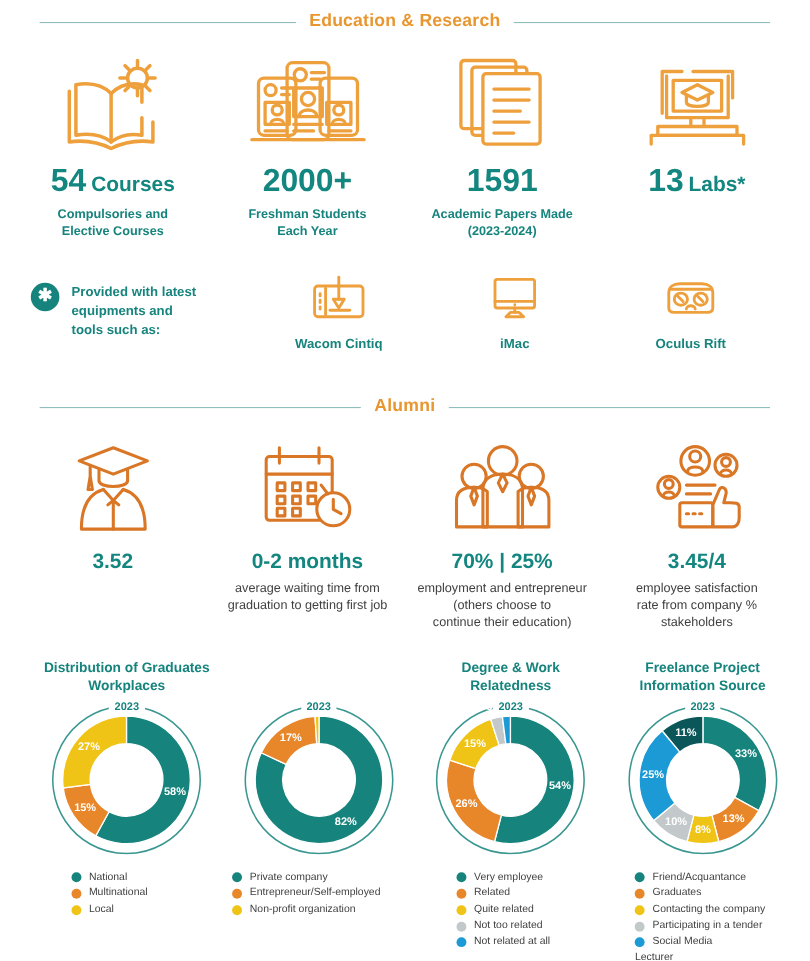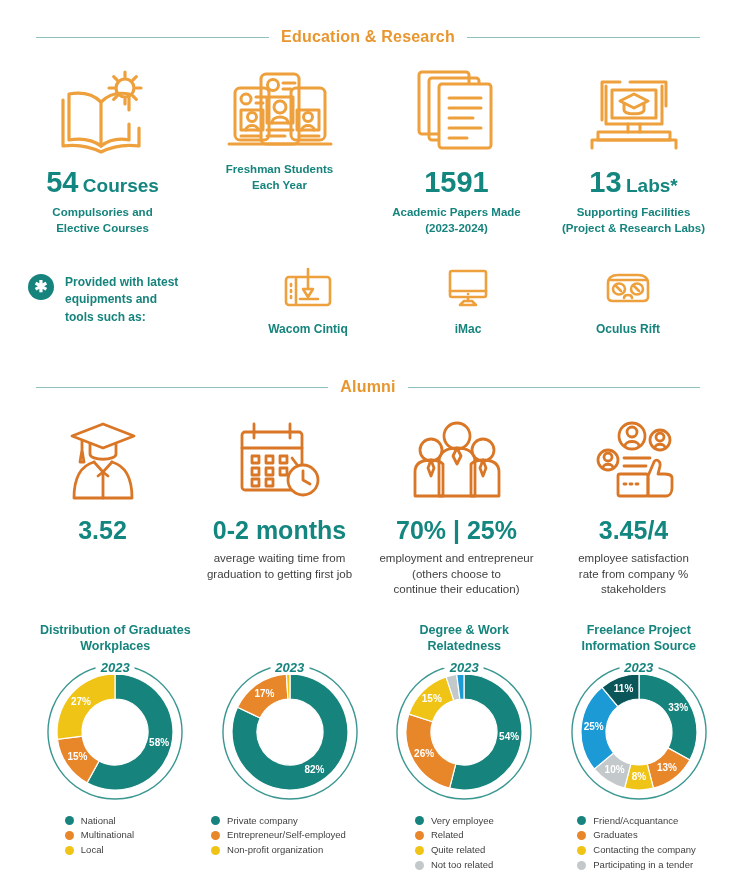--- a/index.html
+++ b/index.html
@@ -28,21 +28,21 @@
   .stats-row { display: flex; padding: 0 14px; }
   .stat { flex: 1 1 0; text-align: center; }
   .stat .icon { height: 92px; display: flex; align-items: flex-end; justify-content: center; }
   .stat .icon svg { display: block; }
   .stat .big {
     color: #13867f; font-weight: bold; line-height: 1;
     margin-top: 14px; white-space: nowrap;
   }
   .stat .big .num { font-size: 29px; }
   .stat .big .unit { font-size: 19px; }
-  .stat .big.solo { font-size: 25px; }
+  .stat .big.solo { font-size: 19px; }
   .stat .cap {
     margin-top: 8px; font-size: 11.5px; color: #16847d;
     line-height: 1.35; font-weight: bold;
   }
   .stat .cap.light { font-weight: normal; color: #3f3f3f; }
 
   
   .equip { display: flex; align-items: flex-start; padding: 0 28px; }
   .equip-lead { display: flex; gap: 11px; width: 200px; padding-top: 10px; }
   .badge {
@@ -67,21 +67,21 @@
   .chart-title {
     font-size: 12.5px; font-weight: bold; color: #16847d;
     text-align: center; line-height: 1.3; min-height: 34px;
     padding: 0 6px;
   }
   .donut-wrap { position: relative; width: 152px; height: 140px; margin-top: 4px; }
   .donut-wrap svg { display: block; }
   .year-label {
     position: absolute; left: 50%; top: 0; transform: translateX(-50%);
     background: #fff; padding: 0 5px;
-    font-size: 13px; font-weight: bold; color: #16847d; font-style: italic;
+    font-size: 10px; font-weight: bold; color: #16847d;
   }
   .slice-label {
     font-size: 10px; font-weight: bold; fill: #ffffff;
     text-anchor: middle; dominant-baseline: middle;
   }
 
   
   .legends { display: flex; padding: 0 10px; margin-top: 14px; }
   .legend-col { flex: 1 1 0; display: flex; justify-content: center; }
   .legend-col ul { list-style: none; }
@@ -90,21 +90,21 @@
     font-size: 9.5px; color: #3f3f3f; line-height: 1.55;
     white-space: nowrap;
   }
   .dot { width: 9px; height: 9px; border-radius: 50%; flex: 0 0 9px; }
 </style>
 </head>
 <body>
 
 <div class="page">
 
-  <div class="section-head" style="margin-top:28px;">
+  <div class="section-head" style="margin-top:11px;">
     <div class="rule"></div>
     <div class="title">Education &amp; Research</div>
     <div class="rule"></div>
   </div>
 
   <div class="stats-row" style="margin-top:16px;">
 
     <div class="stat">
       <div class="icon">
         <svg width="96" height="88" viewBox="0 0 96 88" fill="none" stroke="#eda03c" stroke-width="3.2" stroke-linecap="round" stroke-linejoin="round">
@@ -145,20 +145,23 @@
           <path d="M56 17 L68 17 M56 23 L64 23"></path>
           <rect x="40" y="31" width="26" height="26"></rect>
           <circle cx="53" cy="41" r="6"></circle>
           <path d="M45 57 C45 49 61 49 61 57"></path>
           <path d="M40 64 L66 64 M40 70 L58 70"></path>
           <path d="M14 70 L34 70"></path>
           <path d="M72 70 L92 70"></path>
           <path d="M2 78 L104 78"></path>
         </svg>
       </div>
+      <div class="big">
+        <span class="num">2000+</span>
+      </div>
       <div class="cap" style="white-space:pre-line;">Freshman Students
 Each Year</div>
     </div>
 
     <div class="stat">
       <div class="icon">
         <svg width="92" height="88" viewBox="0 0 92 88" fill="none" stroke="#eda03c" stroke-width="3" stroke-linecap="round" stroke-linejoin="round">
           <rect x="8" y="6" width="50" height="62" rx="3"></rect>
           <rect x="18" y="12" width="50" height="62" rx="3"></rect>
           <rect x="28" y="18" width="52" height="64" rx="3" fill="#fff"></rect>
@@ -182,22 +185,20 @@
           <path d="M40 37.5 L40 44 C40 49 60 49 60 44 L60 37.5"></path>
           <path d="M44 58 L44 66 M56 58 L56 66"></path>
           <rect x="14" y="66" width="72" height="8"></rect>
           <path d="M8 74 L92 74 M8 74 L8 82 M92 74 L92 82"></path>
         </svg>
       </div>
       <div class="big">
         <span class="num">13</span>
         <span class="unit">Labs*</span>
       </div>
-      <div class="cap" style="white-space:pre-line;">Supporting Facilities
-(Project &amp; Research Labs)</div>
     </div>
   </div>
 
   <div class="equip" style="margin-top:28px;">
     <div class="equip-lead">
       <div class="badge">✱</div>
       <div class="txt" style="white-space:pre-line;">Provided with latest
 equipments and
 tools such as:</div>
     </div>

